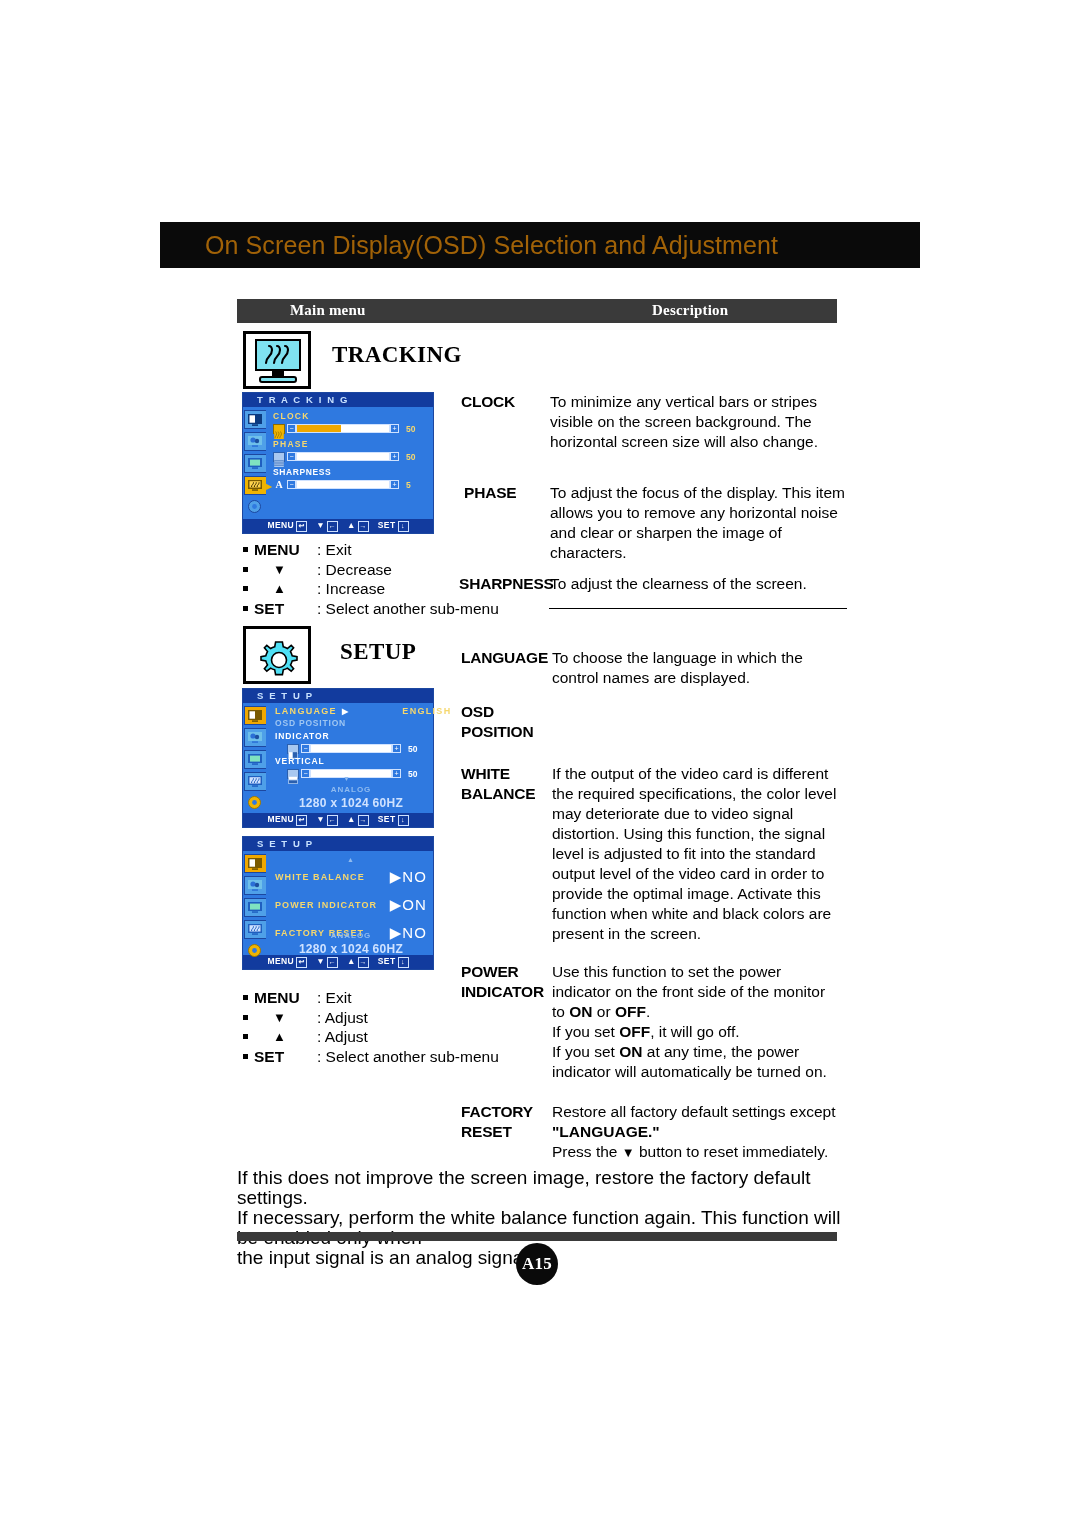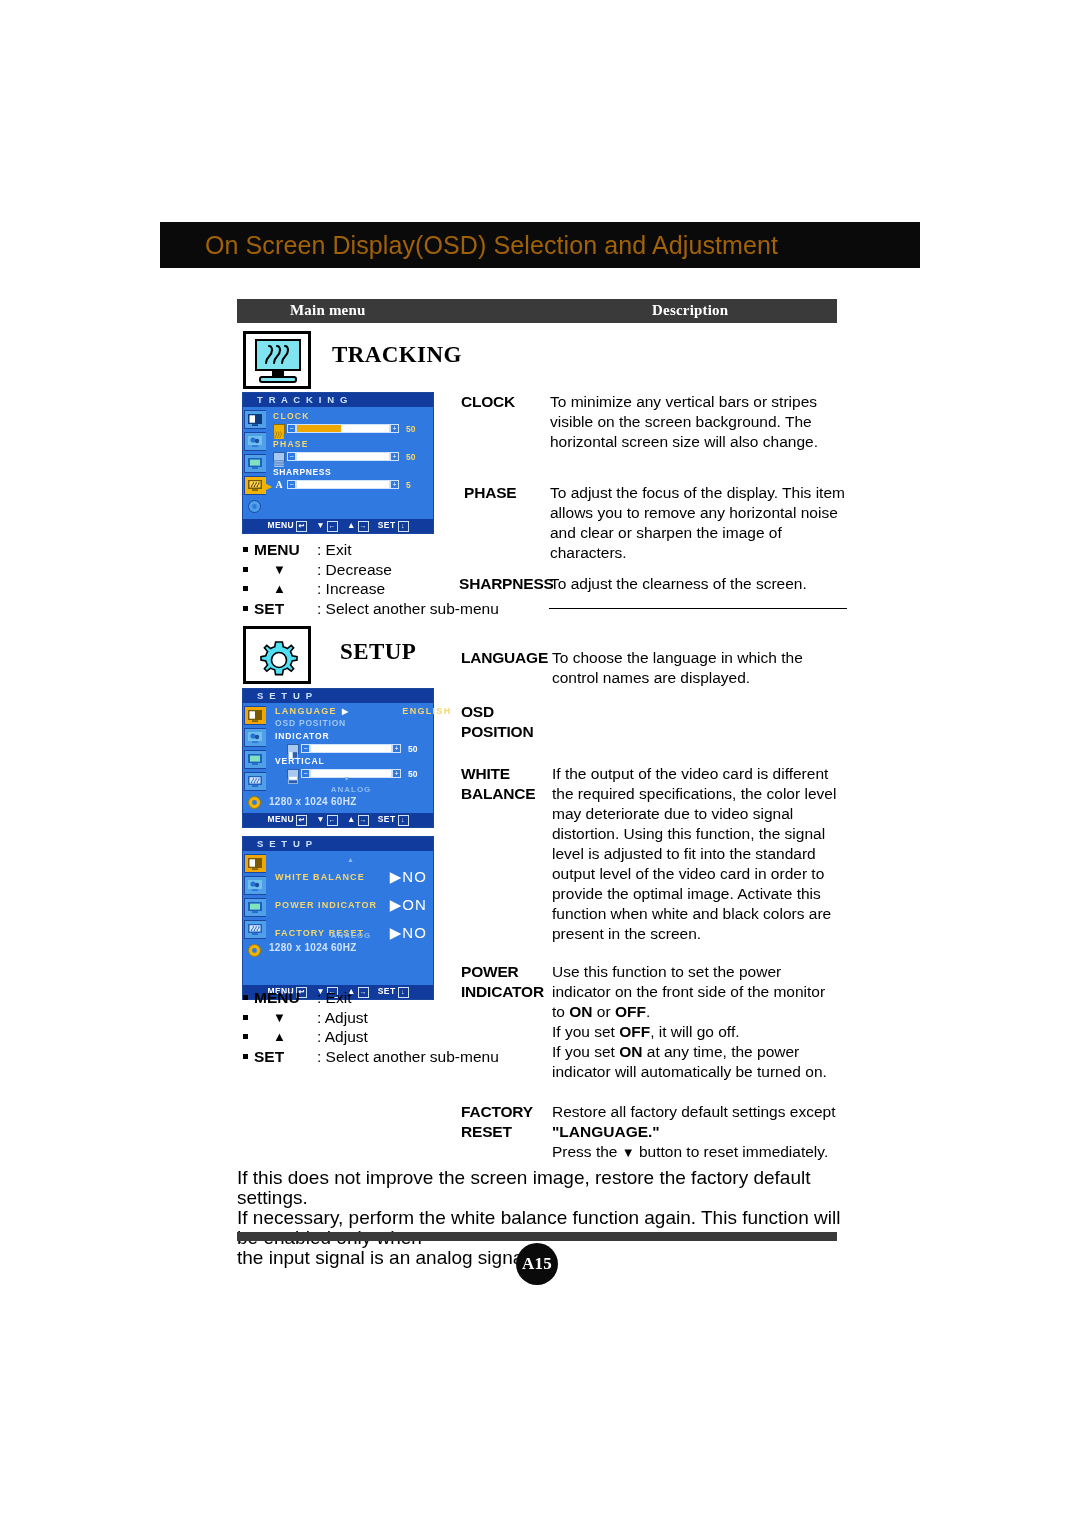--- a/index.html
+++ b/index.html
@@ -124,22 +124,22 @@
     display:inline-block;border:1px solid #cfe2ff;width:9px;height:9px;
     font-size:7px;line-height:8px;text-align:center;vertical-align:middle;
     margin-left:2px;
   }
 
   .analog{
     position:absolute;left:26px;right:0;text-align:center;
     color:#8fbbf0;font-size:8px;font-weight:bold;letter-spacing:1px;
   }
   .res{
-    position:absolute;left:26px;right:0;
-    color:#cfe2ff;font-size:10px;font-weight:bold;letter-spacing:.3px;
+    position:absolute;left:26px;right:0;text-align:center;
+    color:#cfe2ff;font-size:12px;font-weight:bold;letter-spacing:.3px;
   }
 
   .optrow{
     display:flex;align-items:center;color:#f5d76e;
     font-size:9px;font-weight:bold;letter-spacing:1.1px;
   }
   .optrow .arw{color:#ffffff;margin:0 5px;font-size:8px;}
   .optval{margin-left:auto;color:#ffffff;font-size:15px;font-weight:normal;}
 
   
@@ -452,21 +452,21 @@
     <div class="osd-foot">
       <span><span>MENU</span><span class="kbox">↩</span></span>
       <span><span>▼</span><span class="kbox">←</span></span>
       <span><span>▲</span><span class="kbox">→</span></span>
       <span><span>SET</span><span class="kbox">↓</span></span>
     </div>
   </div>
 
   <div class="osd" style="left:242px;top:836px;">
     <div class="osd-title">S E T U P</div>
-    <div class="osd-body" style="height:134px;">
+    <div class="osd-body" style="height:104px;">
       <div class="osd-side">
         <div class="side-ic sel2" style="top:3px;">
           <svg class="side-glyph" viewBox="0 0 16 14">
               <rect x="1" y="1" width="14" height="10" fill="#7a5a00"></rect>
               <rect x="2.5" y="2.3" width="5.5" height="7.4" fill="#ffffff"></rect>
               <rect x="8" y="2.3" width="5.5" height="7.4" fill="#7a5a00"></rect>
               <rect x="5" y="11.3" width="6" height="1.6" fill="#7a5a00"></rect>
             </svg>
         </div>
         <div class="side-ic" style="top:25px;">

